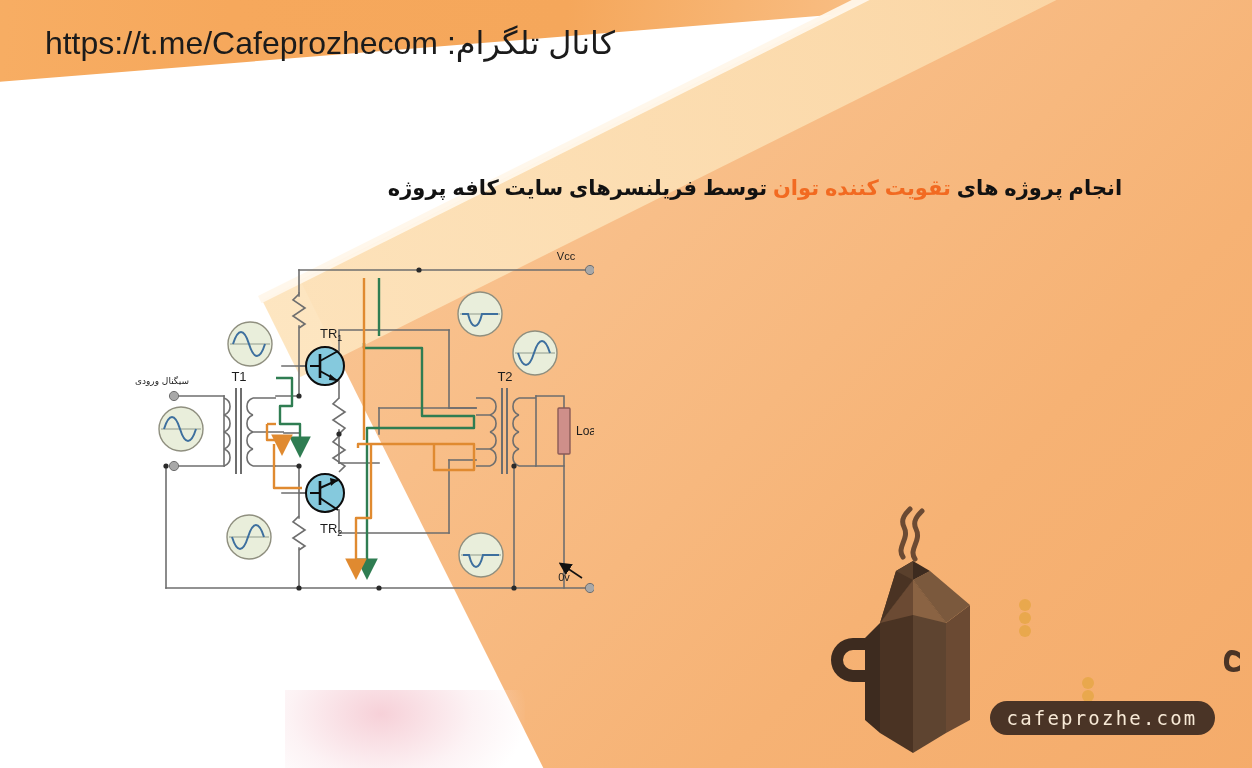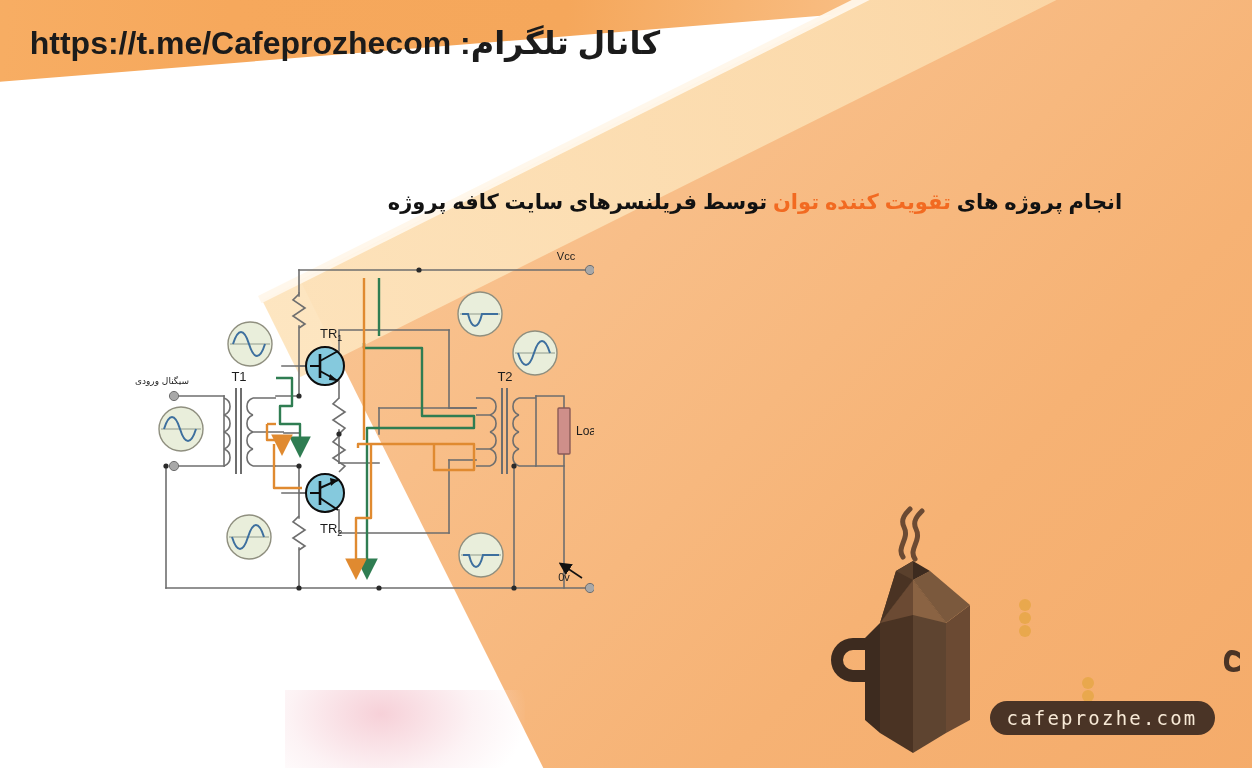--- a/index.html
+++ b/index.html
@@ -95,41 +95,41 @@
     left: 285px; top: 690px;
     width: 240px; height: 120px;
     background: radial-gradient(ellipse at 40% 20%, rgba(246,206,214,0.95) 0%, rgba(250,230,234,0.5) 45%, rgba(255,255,255,0) 72%);
   }
 
   
   .header-text {
     position: absolute;
     left: 0; top: 24px;
     width: 660px;
+    text-align: center;
     direction: rtl;
     font-size: 32px;
     color: #1b1b1b;
-    font-weight: 700;
+    font-weight: 400;
     letter-spacing: 0;
     white-space: nowrap;
   }
   .header-text .url { direction: ltr; unicode-bidi: embed; }
 
   
   .page-title {
     position: absolute;
     left: 300px; top: 176px;
     width: 910px;
     text-align: center;
     direction: rtl;
     font-size: 21px;
     font-weight: bold;
     color: #121212;
     white-space: nowrap;
-    margin-top: 14px;
   }
   .page-title .hl { color: #f26a21; }
 
   
   #circuit-wrap {
     position: absolute;
     left: 124px; top: 248px;
     width: 470px; height: 360px;
   }
   #circuit { display: block; }

